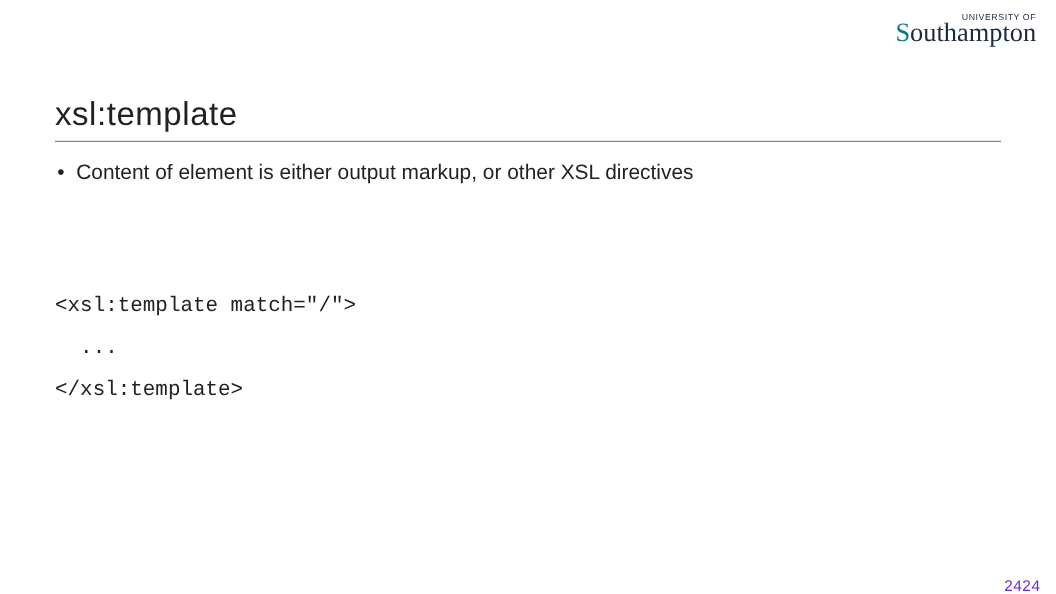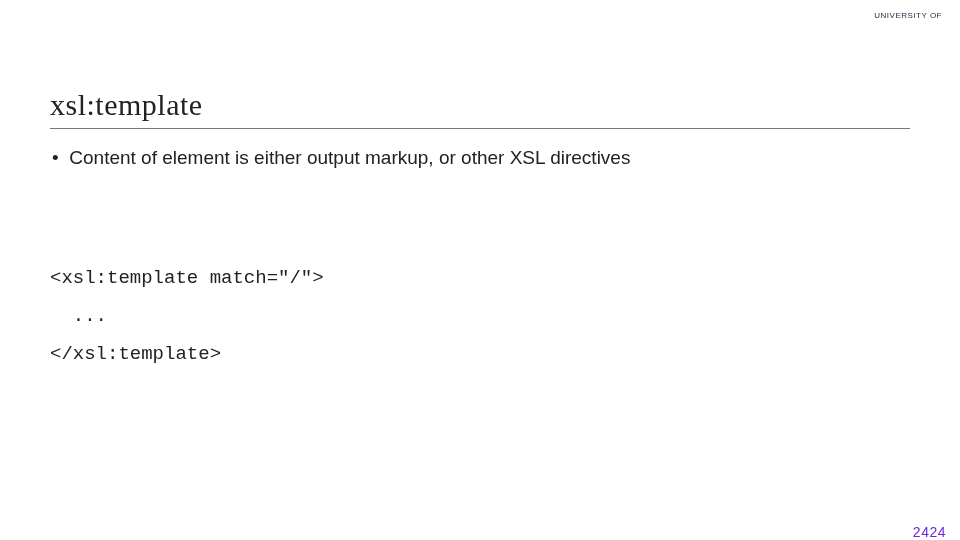--- a/index.html
+++ b/index.html
@@ -37,21 +37,21 @@
   .logo-main .s-cap {
     color: #007c85; 
   }
   .slide {
     position: absolute;
     left: 50px;
     top: 88px;
     right: 50px;
   }
   .title {
-    font-family: Liberation Serif, serif;
+    font-family: Liberation Sans, sans-serif;
     font-size: 30px;
     color: #222;
     border-bottom: 1px solid #777;
     padding-bottom: 6px;
     margin-bottom: 18px;
     letter-spacing: 0.5px;
   }
   .line1 {
     font-size: 19px;
     color: #222;
@@ -85,20 +85,21 @@
     font-size: 14px;
     color: #6d28d9;
     letter-spacing: 0.5px;
   }
 </style>
 </head>
 <body>
 
 <div class="logo">
   <div class="logo-top">UNIVERSITY OF</div>
+  <div class="logo-main"><span class="s-cap">S</span><span>outhampton</span></div>
 </div>
 
 <div class="slide">
   <div class="title">xsl:template</div>
 
 
   <div class="bullet">
     <span class="dot">•</span><span> Content of element is either output markup, or other XSL directives</span>
   </div>
 

